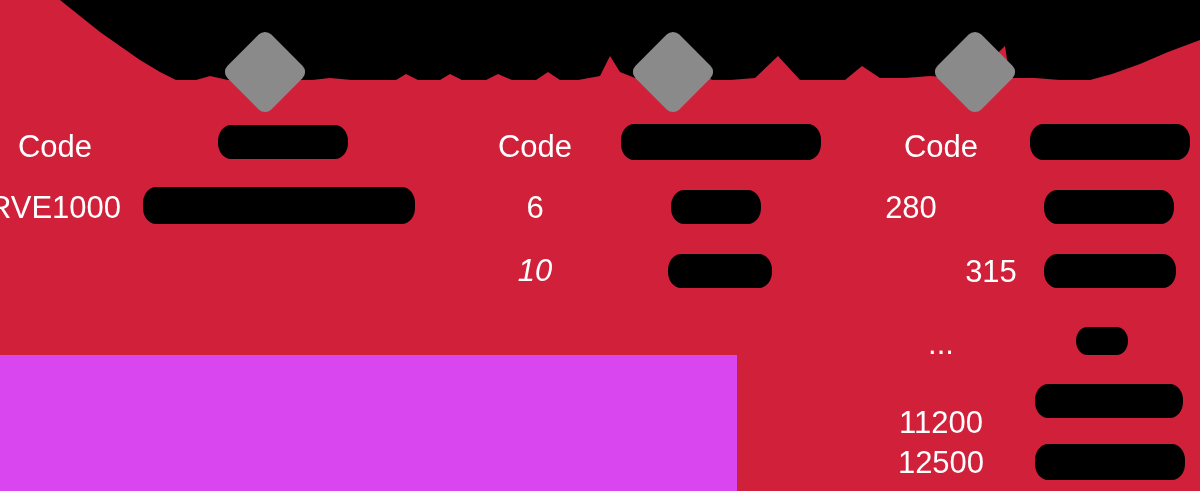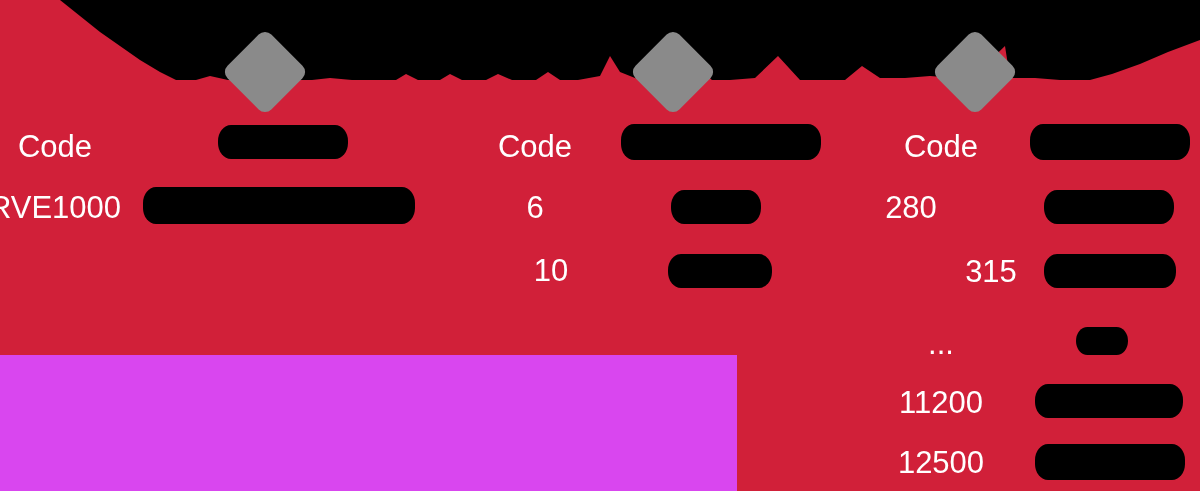--- a/index.html
+++ b/index.html
@@ -151,34 +151,34 @@
 
   <div class="cell center" style="left:-20px; top:192px; width:150px;">RVE1000</div>
   <div class="redaction" style="left:143px; top:187px; width:272px; height:37px;"></div>
 
   <div class="cell center" style="left:460px; top:131px; width:150px;">Code</div>
   <div class="redaction" style="left:621px; top:124px; width:200px; height:36px;"></div>
 
   <div class="cell center" style="left:460px; top:192px; width:150px;">6</div>
   <div class="redaction" style="left:671px; top:190px; width:90px; height:34px;"></div>
 
-  <div class="cell center" style="left:476px; top:255px; width:150px;">10</div>
+  <div class="cell center" style="left:460px; top:255px; width:150px;font-style:italic;">10</div>
   <div class="redaction" style="left:668px; top:254px; width:104px; height:34px;"></div>
 
   <div class="cell center" style="left:866px; top:131px; width:150px;">Code</div>
   <div class="redaction" style="left:1030px; top:124px; width:160px; height:36px;"></div>
 
   <div class="cell center" style="left:836px; top:192px; width:150px;">280</div>
   <div class="redaction" style="left:1044px; top:190px; width:130px; height:34px;"></div>
 
   <div class="cell center" style="left:916px; top:256px; width:150px;">315</div>
   <div class="redaction" style="left:1044px; top:254px; width:132px; height:34px;"></div>
 
   <div class="cell center" style="left:866px; top:328px; width:150px;">...</div>
   <div class="redaction" style="left:1076px; top:327px; width:52px; height:28px;"></div>
 
-  <div class="cell center" style="left:866px; top:387px; width:150px;">11200</div>
+  <div class="cell center" style="left:866px; top:407px; width:150px;">11200</div>
   <div class="redaction" style="left:1035px; top:384px; width:148px; height:34px;"></div>
 
   <div class="cell center" style="left:866px; top:447px; width:150px;text-align:center;">12500</div>
   <div class="redaction" style="left:1035px; top:444px; width:150px; height:36px;"></div>
 
 </div>
 
 </body></html>

